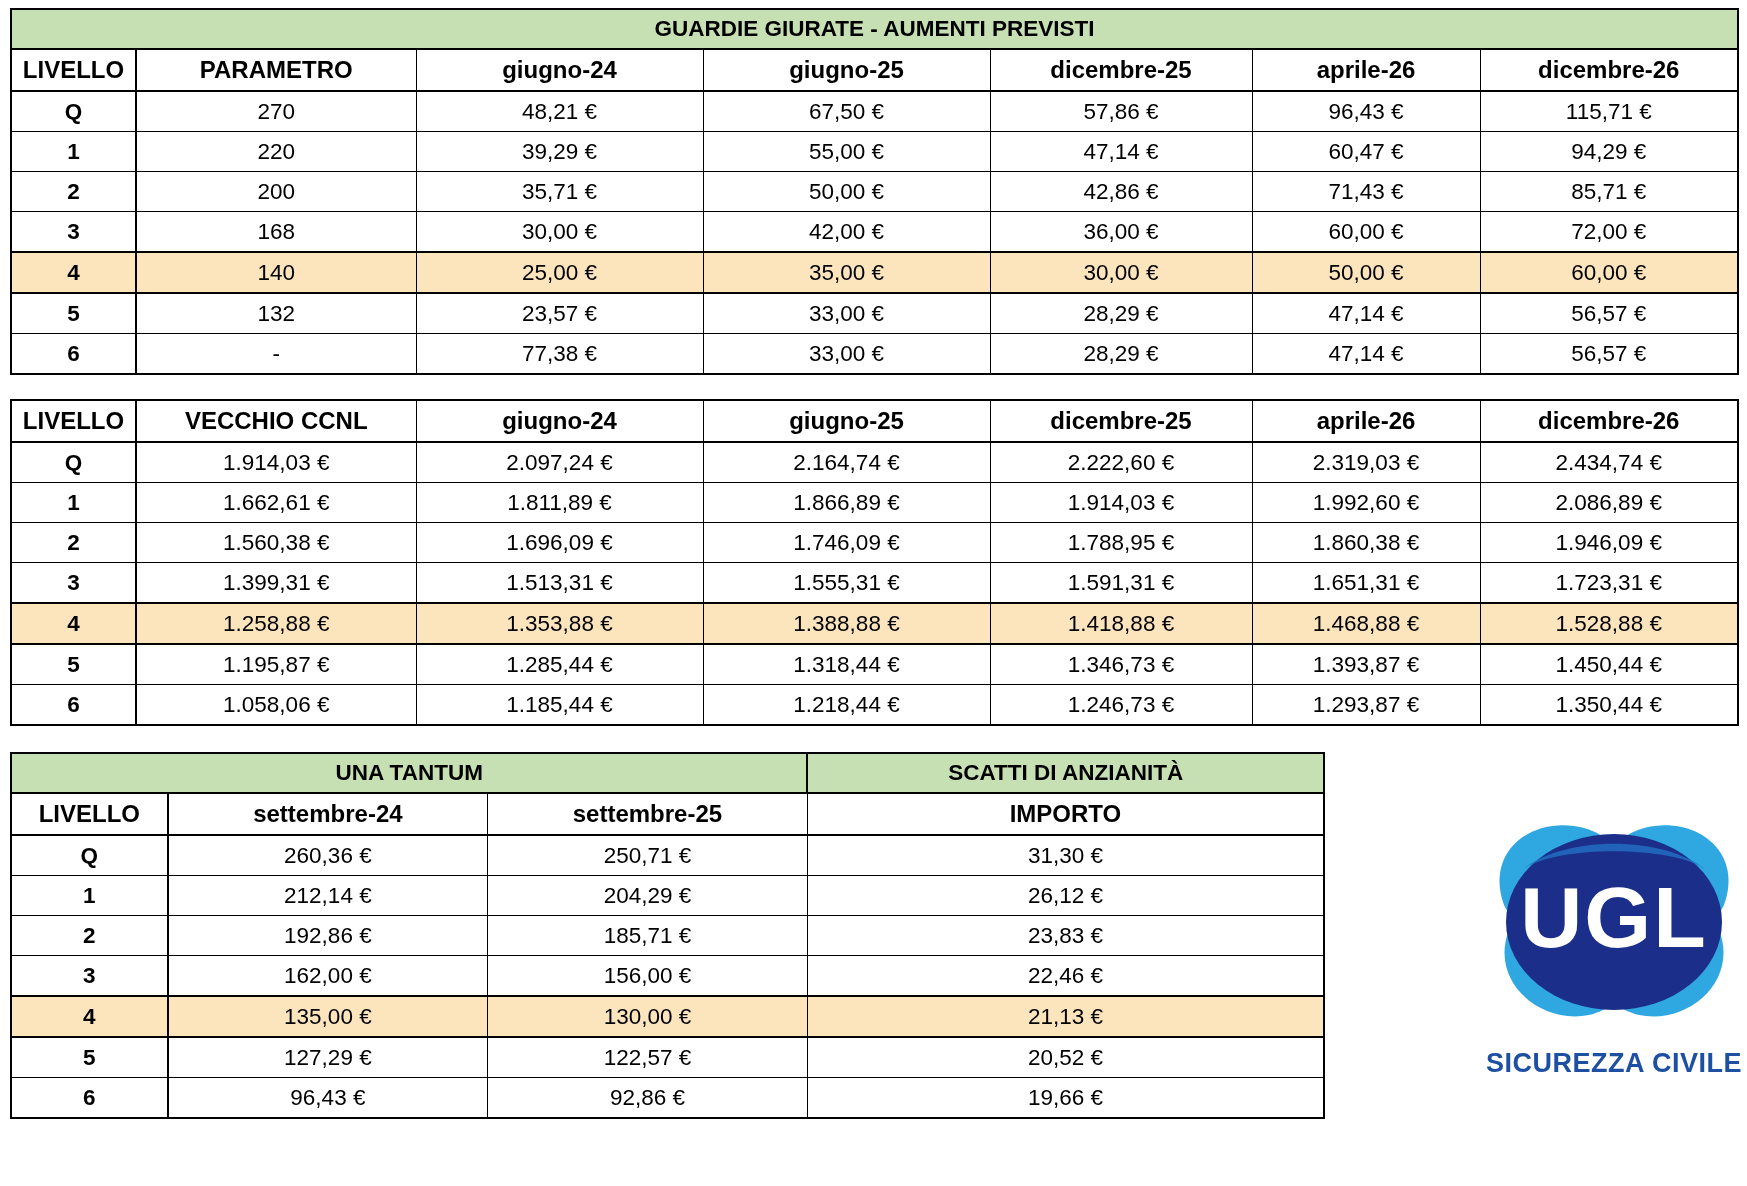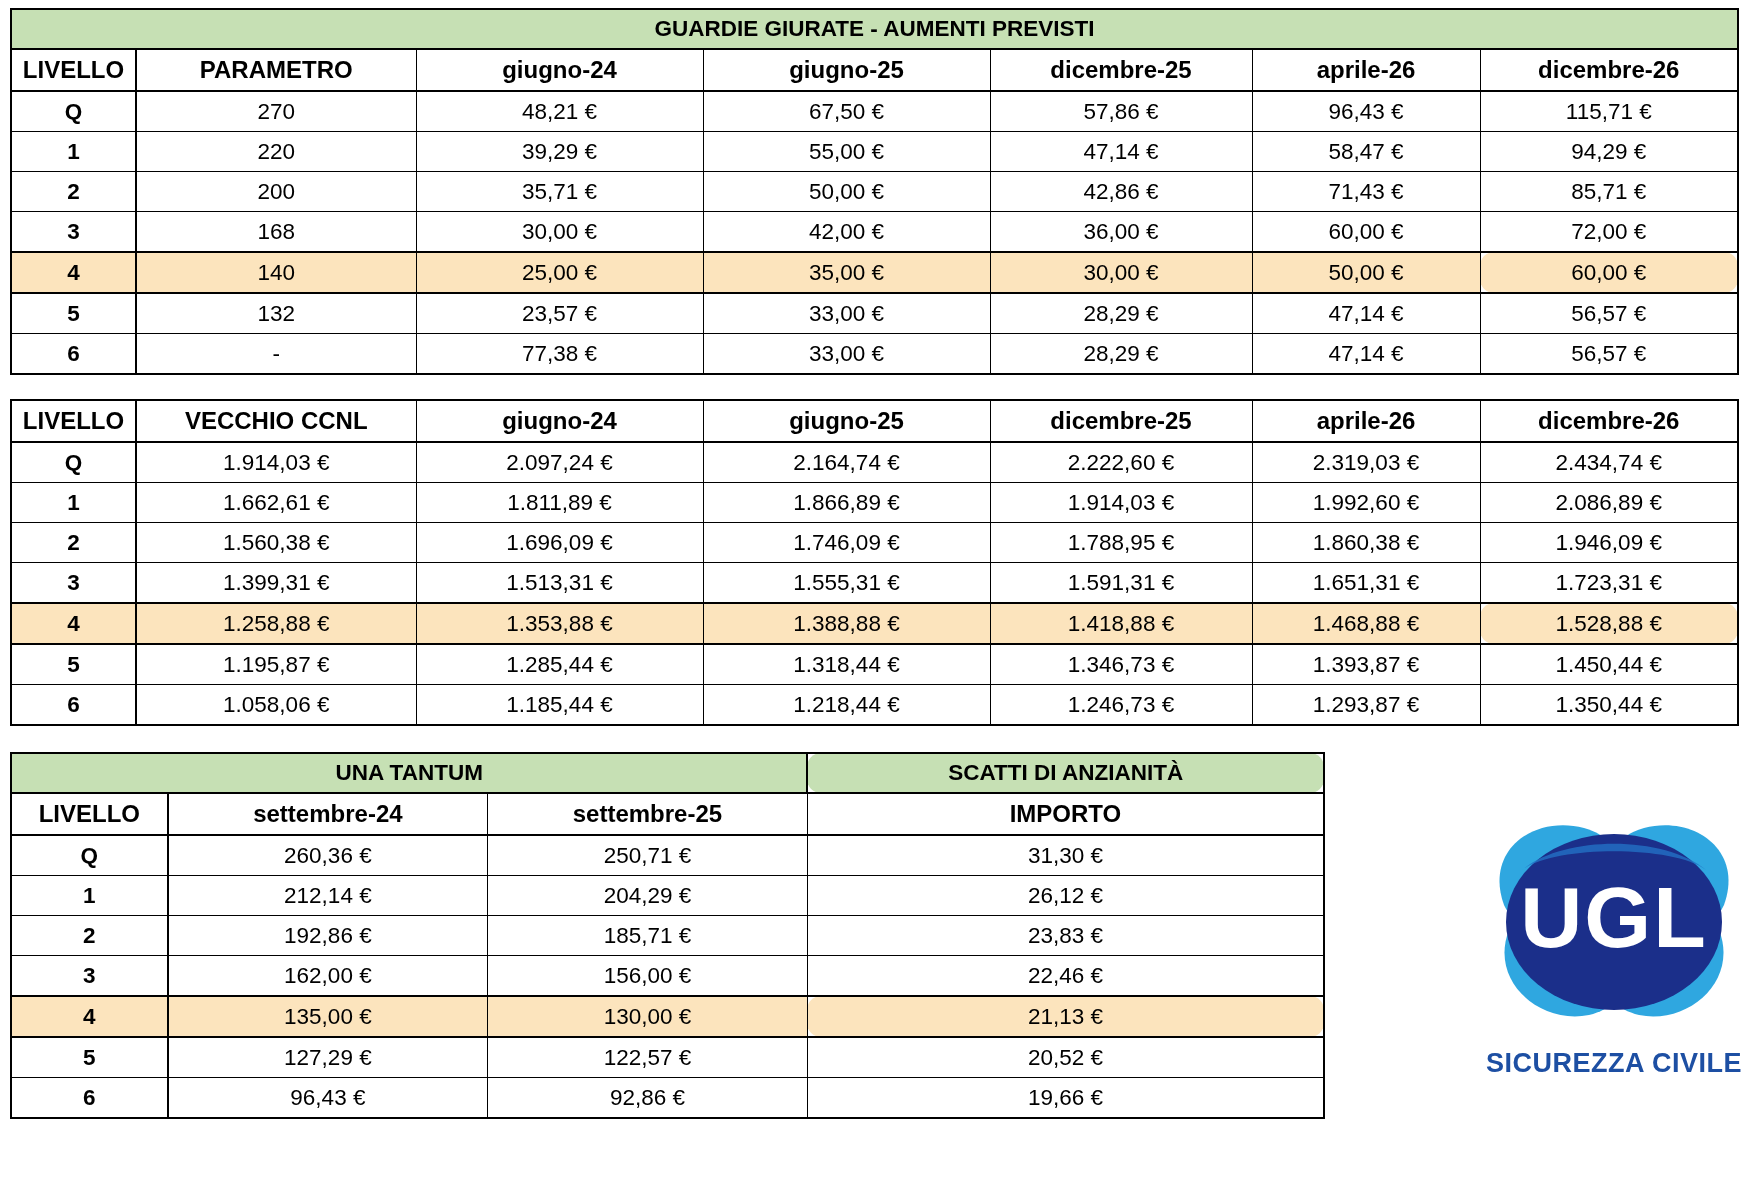--- a/index.html
+++ b/index.html
@@ -63,21 +63,20 @@
   tr.last-row td {
     border-bottom: 2px solid #000;
   }
   tr.hl td {
     background: #fce4bd;
     border-top: 2px solid #000;
     border-bottom: 2px solid #000;
   }
   td.right-edge, th.right-edge {
     border-right: 2px solid #000;
-    border-radius: 14px;
   }
   .spacer-a { height: 24px; }
   .spacer-b { height: 26px; }
 
   
   .t1 col.c0, .t2 col.c0 { width: 125px; }
   .t1 col.c1, .t2 col.c1 { width: 280px; }
   .t1 col.c2, .t2 col.c2 { width: 287px; }
   .t1 col.c3, .t2 col.c3 { width: 287px; }
   .t1 col.c4, .t2 col.c4 { width: 262px; }
@@ -163,21 +162,21 @@
         <td>57,86 €</td>
         <td>96,43 €</td>
         <td class="right-edge">115,71 €</td>
       </tr>
       <tr>
         <td class="lvl">1</td>
         <td>220</td>
         <td>39,29 €</td>
         <td>55,00 €</td>
         <td>47,14 €</td>
-        <td>58,47 €</td>
+        <td>60,47 €</td>
         <td class="right-edge">94,29 €</td>
       </tr>
       <tr>
         <td class="lvl">2</td>
         <td>200</td>
         <td>35,71 €</td>
         <td>50,00 €</td>
         <td>42,86 €</td>
         <td>71,43 €</td>
         <td class="right-edge">85,71 €</td>

